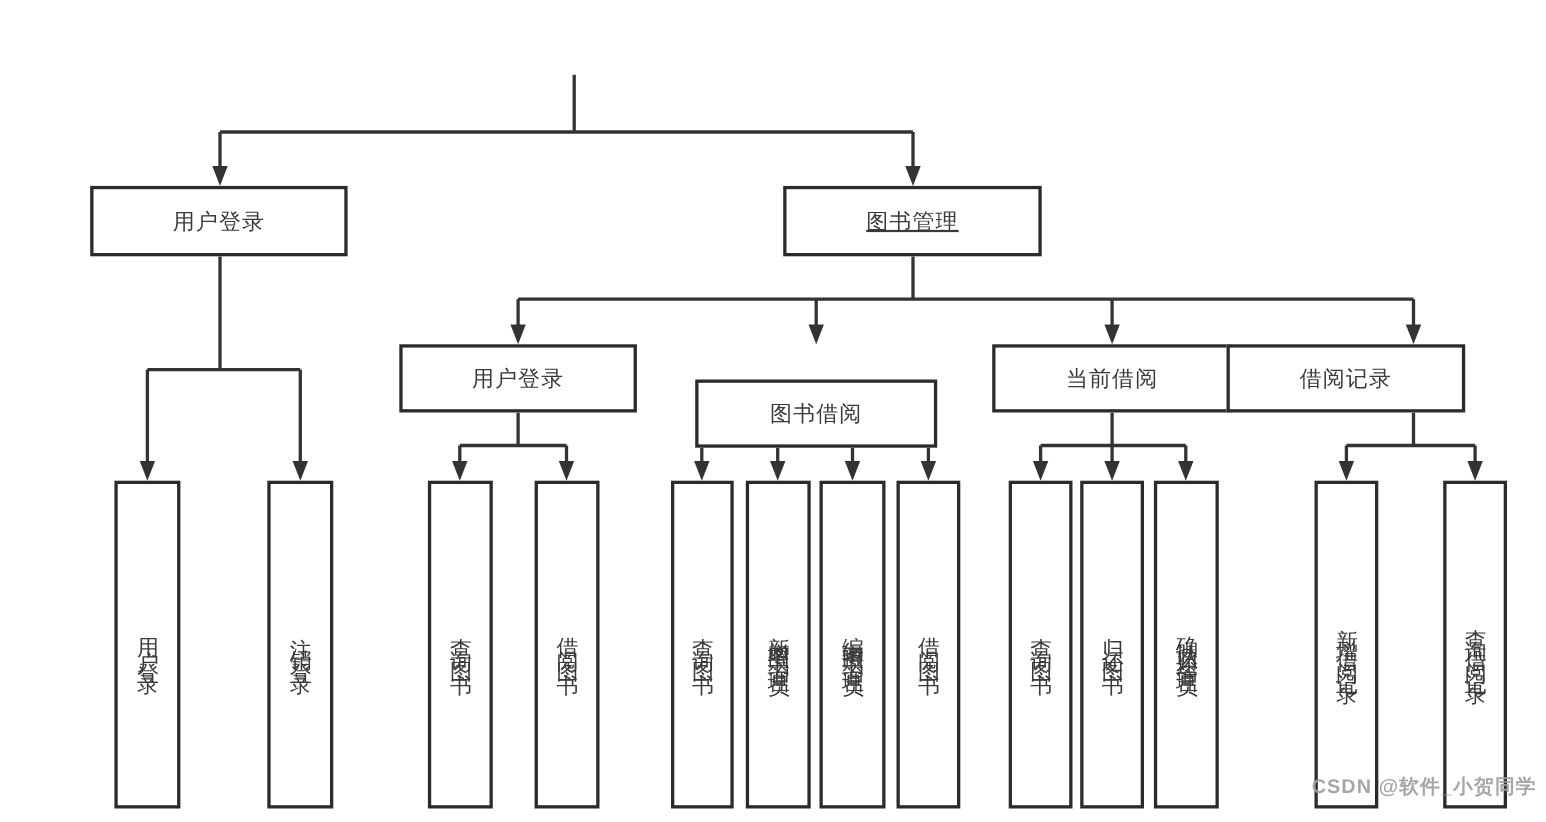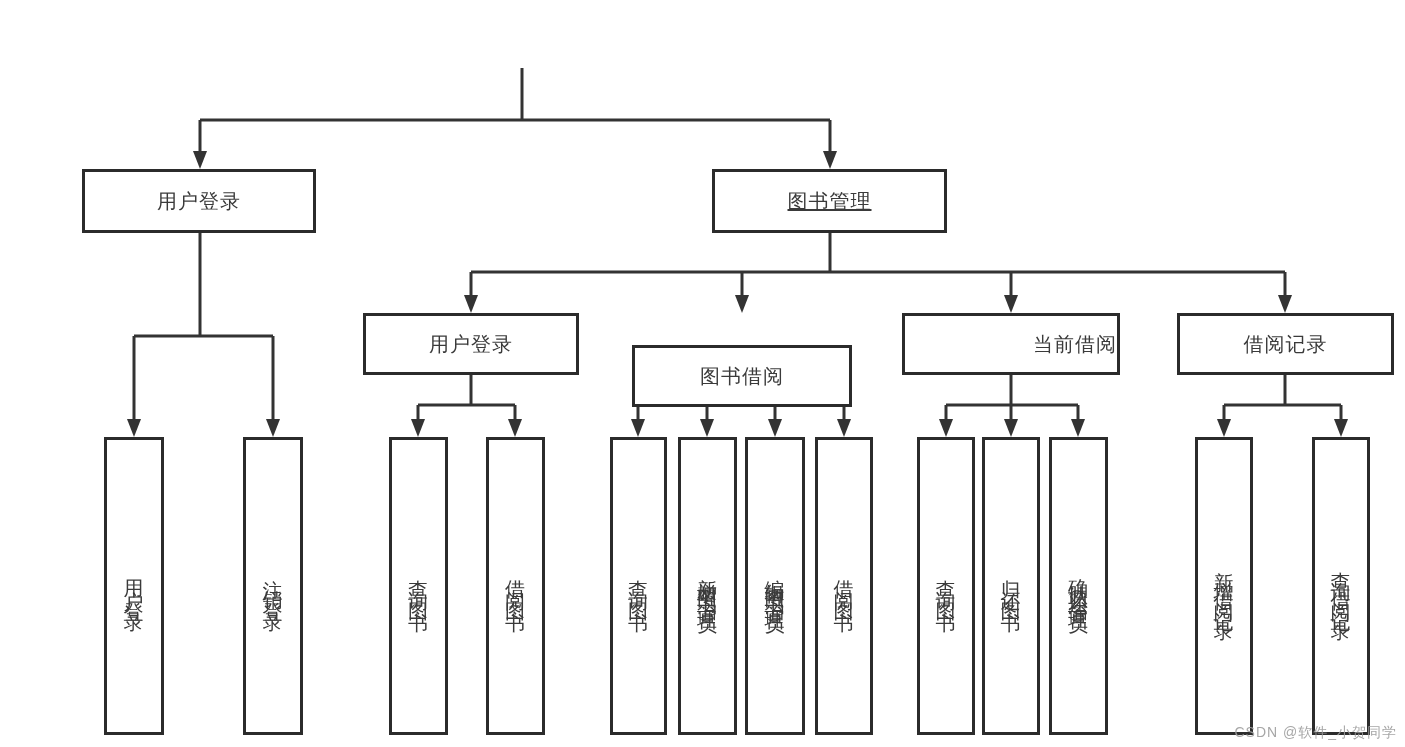--- a/index.html
+++ b/index.html
@@ -16,22 +16,22 @@
   .leaf{z-index:2;}
   .leaf span{
     writing-mode:vertical-rl;text-orientation:mixed;
     font-size:20px;line-height:1.0;white-space:nowrap;
   }
   .v4 span{letter-spacing:0.55em;}
   .v6 span{letter-spacing:0.50em;}
   .vlong span{letter-spacing:0.26em;}
   #wires{position:absolute;left:0;top:0;z-index:1;}
   #watermark{
-    position:absolute;right:8px;bottom:5px;z-index:5;
-    font-size:14px;color:rgba(158,158,158,0.92);letter-spacing:1px;white-space:nowrap;
+    position:absolute;right:8px;bottom:20px;z-index:5;
+    font-size:18px;color:rgba(158,158,158,0.92);letter-spacing:1px;white-space:nowrap;font-weight:bold;
   }
 </style>
 </head>
 <body>
 
 <div id="canvas">
 
   <svg id="wires" width="1405" height="747">
       <line x1="522" y1="68" x2="522" y2="120" stroke="#333333" stroke-width="3"></line>
       <line x1="200" y1="120" x2="830" y2="120" stroke="#333333" stroke-width="3"></line>
@@ -94,24 +94,24 @@
   <div class="box" style="left:712px;top:169px;width:235px;height:64px;text-decoration:underline;">
     <span>图书管理</span>
   </div>
 
   <div class="box" style="left:363px;top:313px;width:216px;height:62px;">
     <span>用户登录</span>
   </div>
   <div class="box" style="left:632px;top:313px;width:220px;height:62px;margin-top:32px;">
     <span>图书借阅</span>
   </div>
-  <div class="box" style="left:902px;top:313px;width:218px;height:62px;justify-content:flex-end;">
+  <div class="box" style="left:902px;top:313px;width:218px;height:62px;">
     <span>当前借阅</span>
   </div>
-  <div class="box" style="left:1177px;top:313px;width:217px;height:62px;">
+  <div class="box" style="left:1115px;top:313px;width:217px;height:62px;">
     <span>借阅记录</span>
   </div>
 
   <div class="box leaf v4" style="left:104px;top:437px;width:60px;height:298px;">
     <span>用户登录</span>
   </div>
   <div class="box leaf v4" style="left:243px;top:437px;width:60px;height:298px;">
     <span>注销登录</span>
   </div>
 

